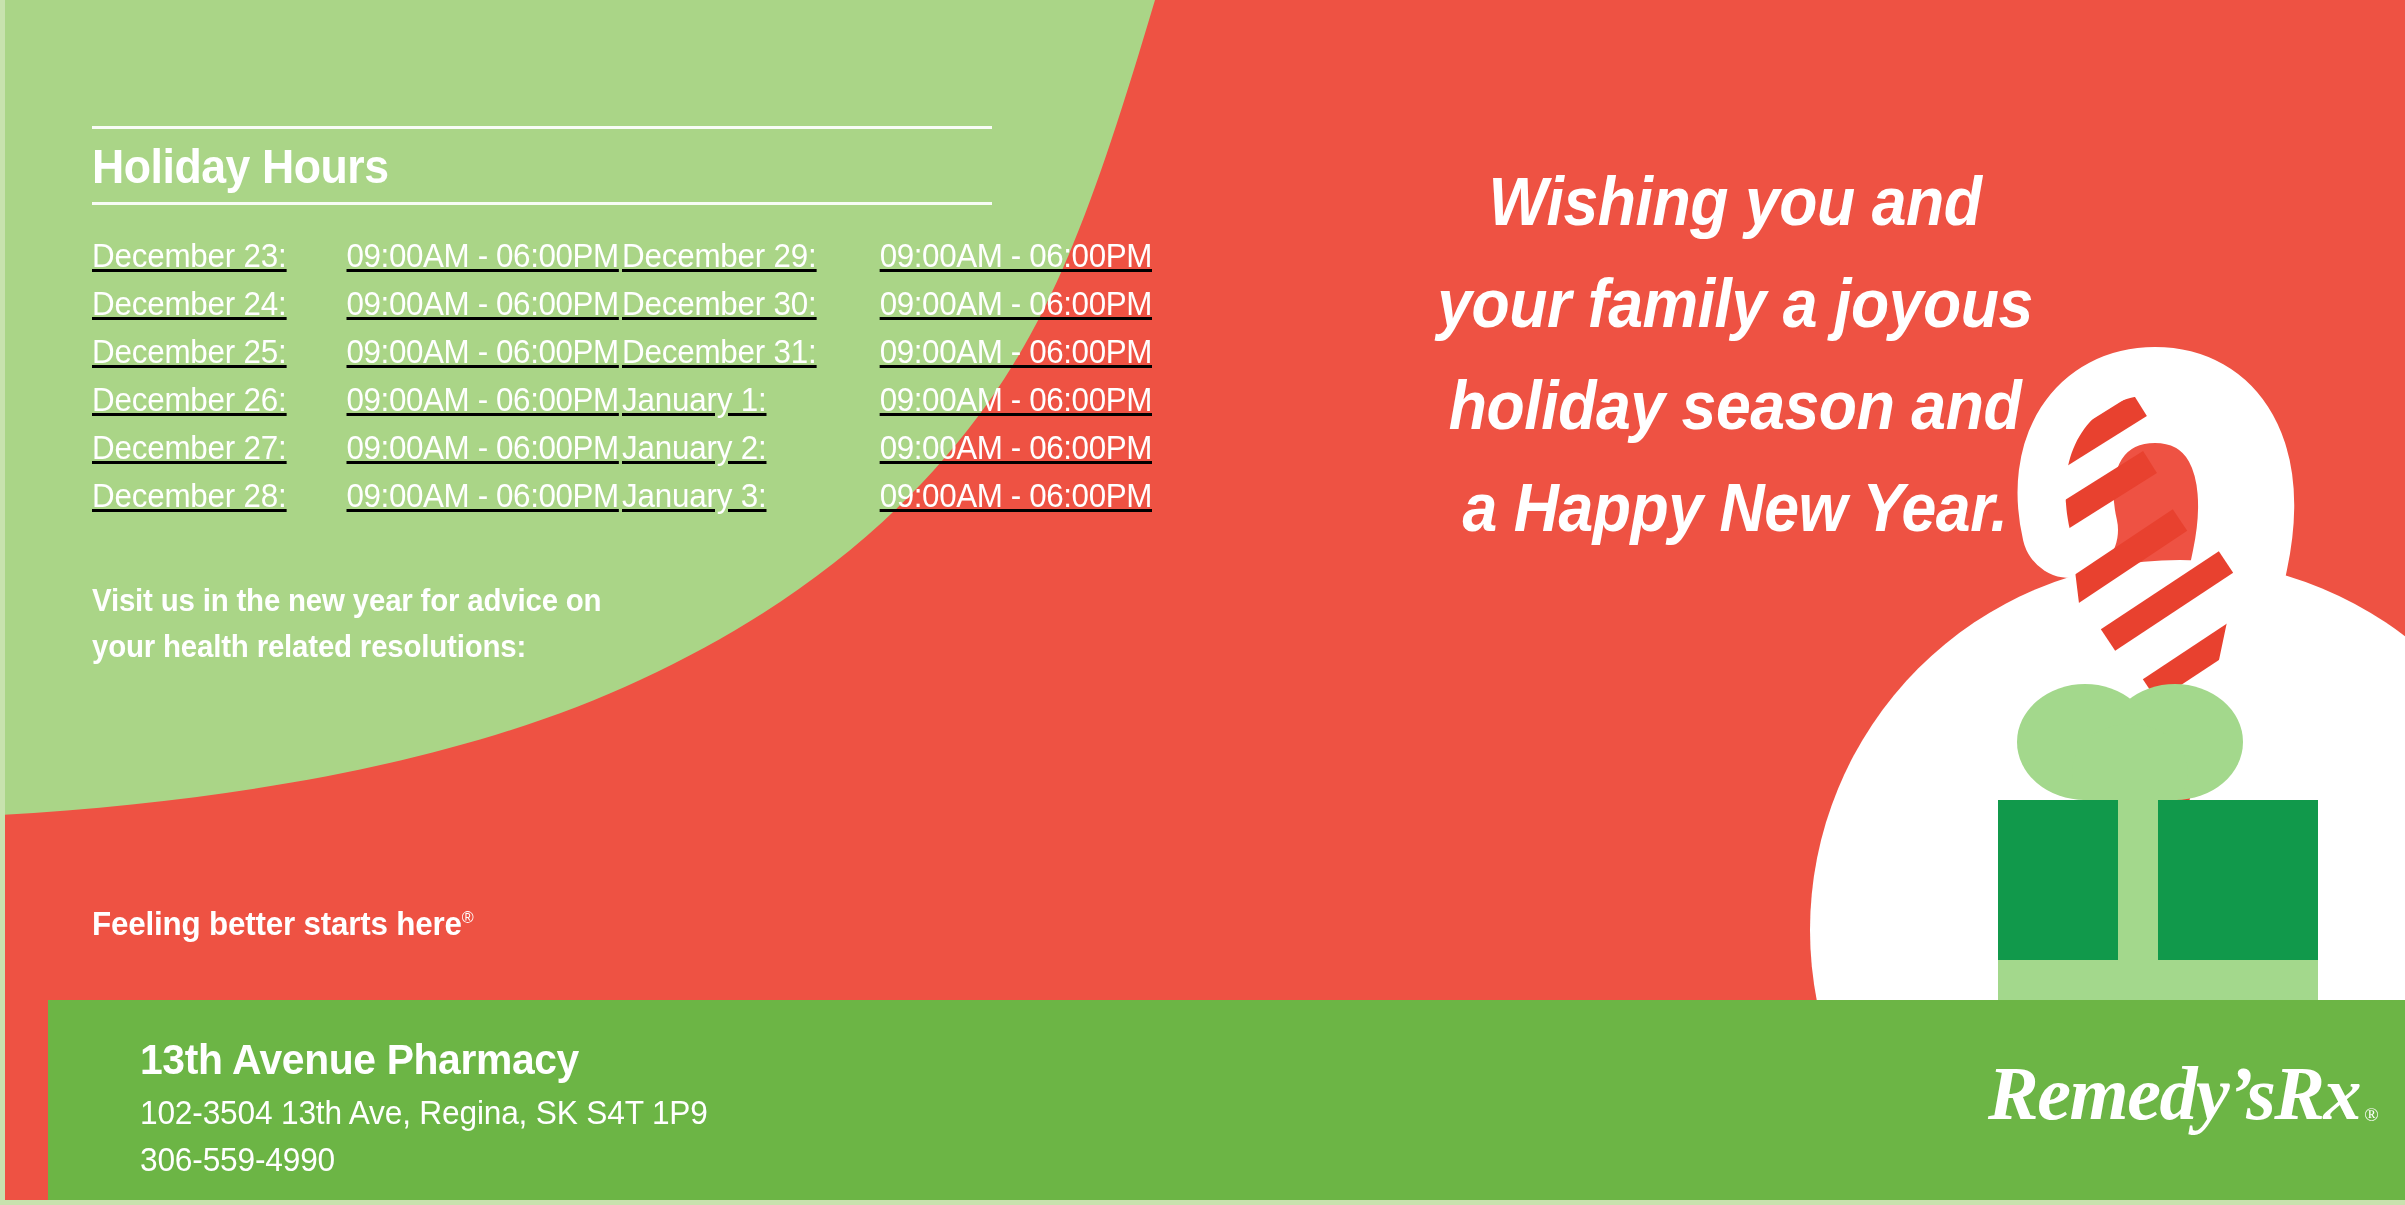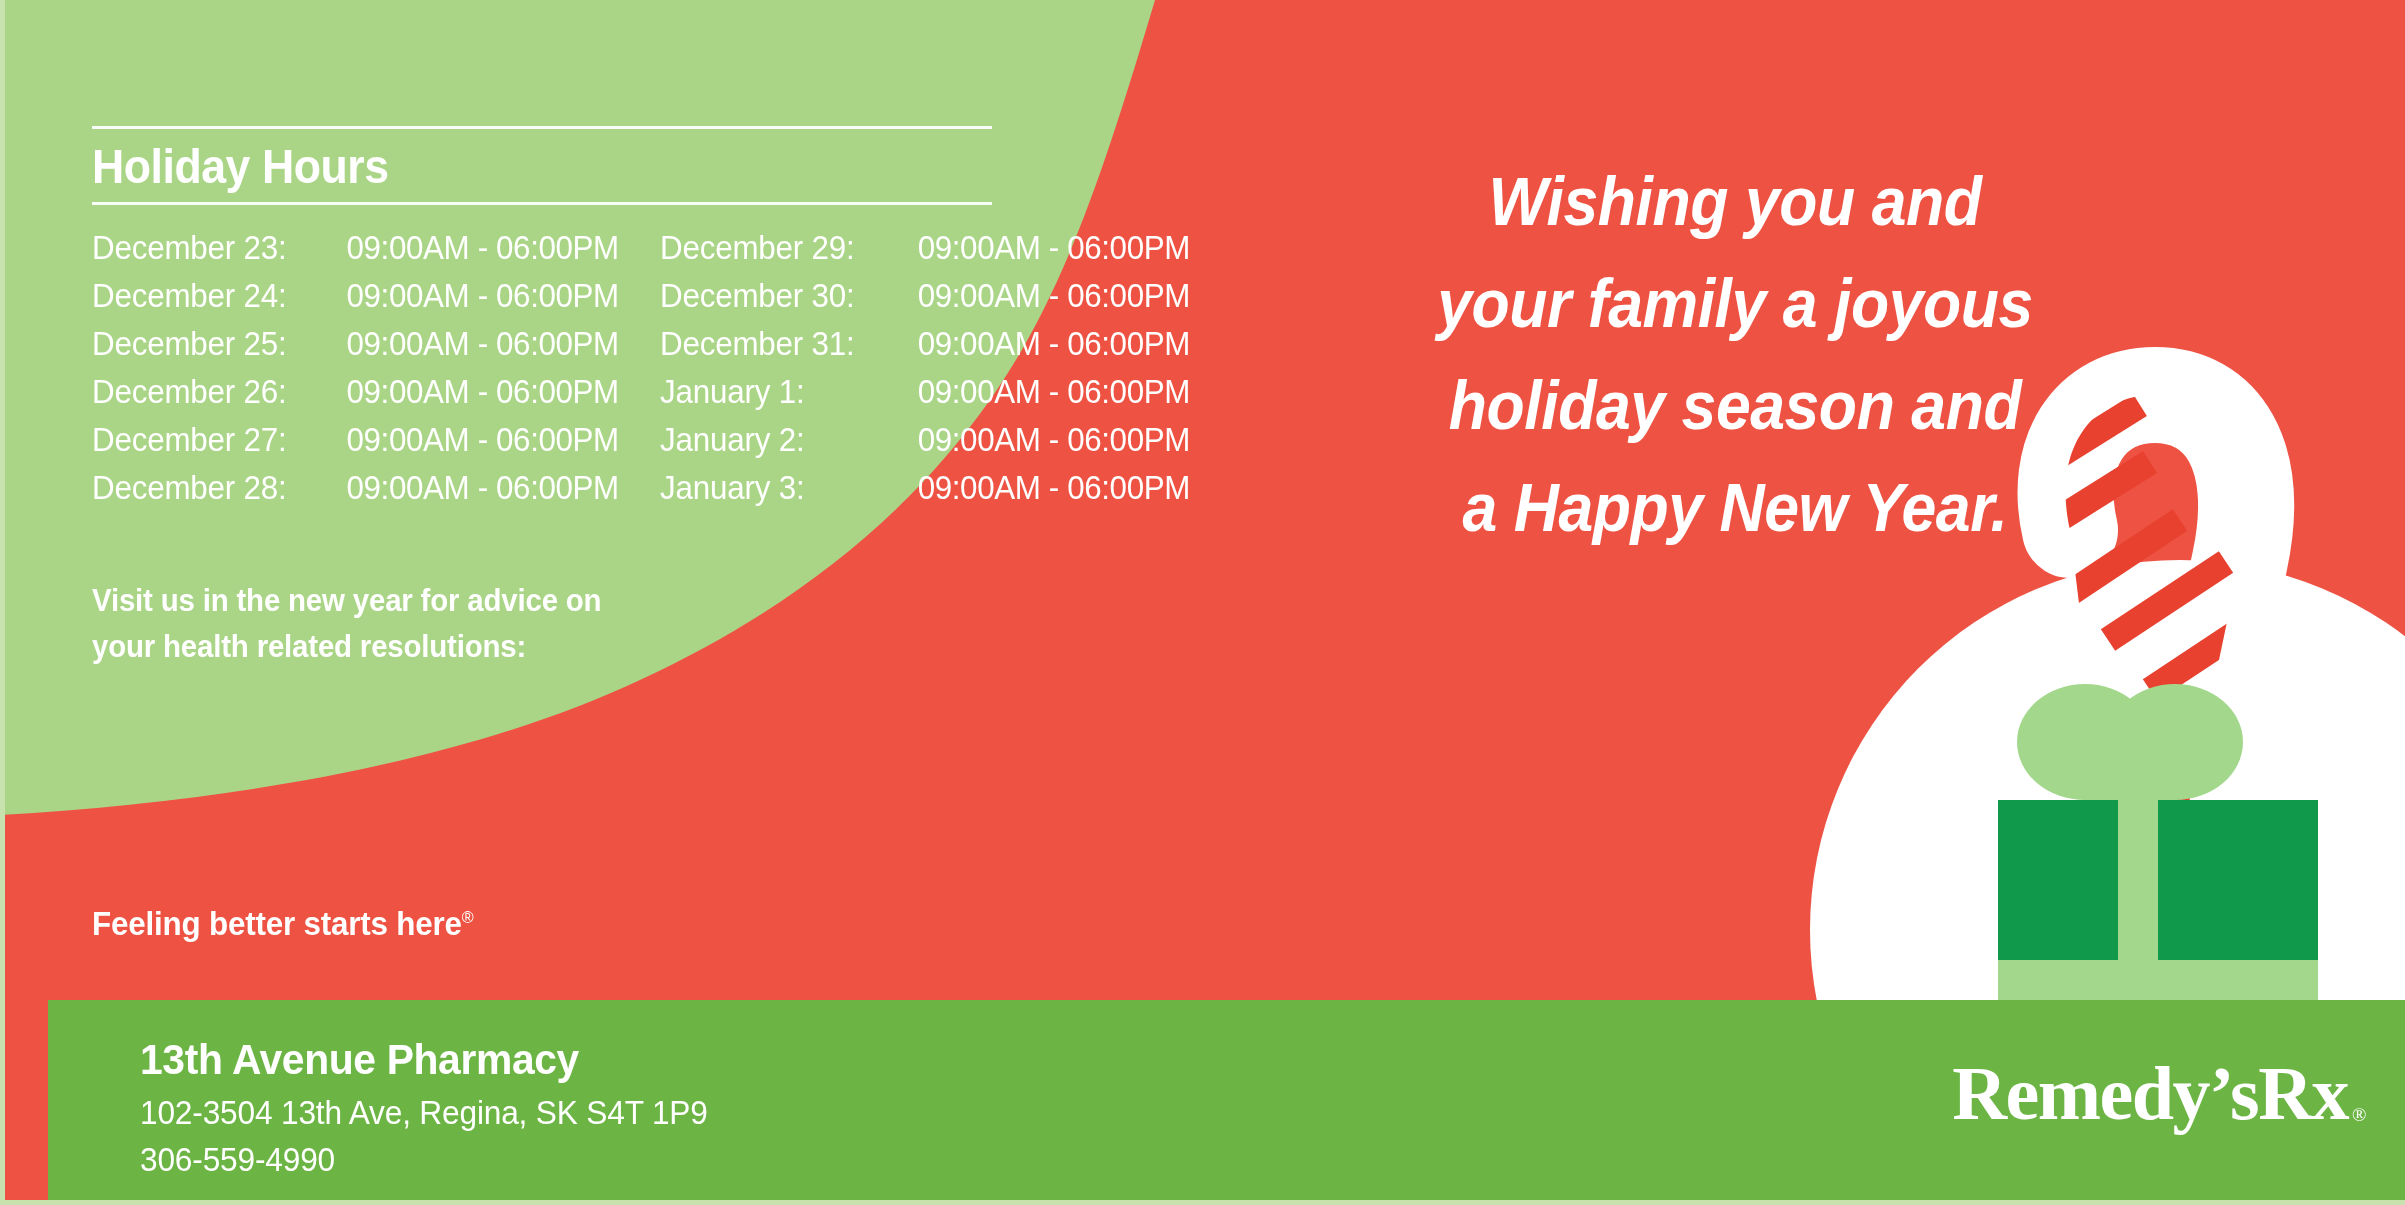--- a/index.html
+++ b/index.html
@@ -52,22 +52,22 @@
     color: #ffffff;
     line-height: 1.15;
     padding: 10px 0 8px 0;
     transform: scaleX(.93);
     transform-origin: left center;
     white-space: nowrap;
   }
 
   .hours-columns {
     display: flex;
-    margin-top: 24px;
-    column-gap: 38px;
+    margin-top: 32px;
+    text-decoration: underline;
   }
   .hours-col {
     display: flex;
     flex-direction: column;
     row-gap: 0px;
   }
   .hours-row {
     display: flex;
     align-items: baseline;
     height: 48px;
@@ -181,29 +181,30 @@
     line-height: 1.28;
     transform: scaleX(.96);
     transform-origin: left center;
     white-space: nowrap;
     margin-top: 8px;
   }
   .store-phone { margin-top: 4px; }
 
   .brand-logo {
     position: absolute;
-    right: 92px;
+    right: 80px;
     top: 55px;
     font-family: "Liberation Serif", serif;
     font-size: 76px;
     font-weight: 700;
     color: #ffffff;
     letter-spacing: -1.5px;
     white-space: nowrap;
     line-height: 1;
+    font-style: italic;
   }
   .brand-logo sup {
     font-size: 19px;
     vertical-align: baseline;
     position: relative;
     top: 2px;
     left: 4px;
     font-weight: 400;
   }
 

